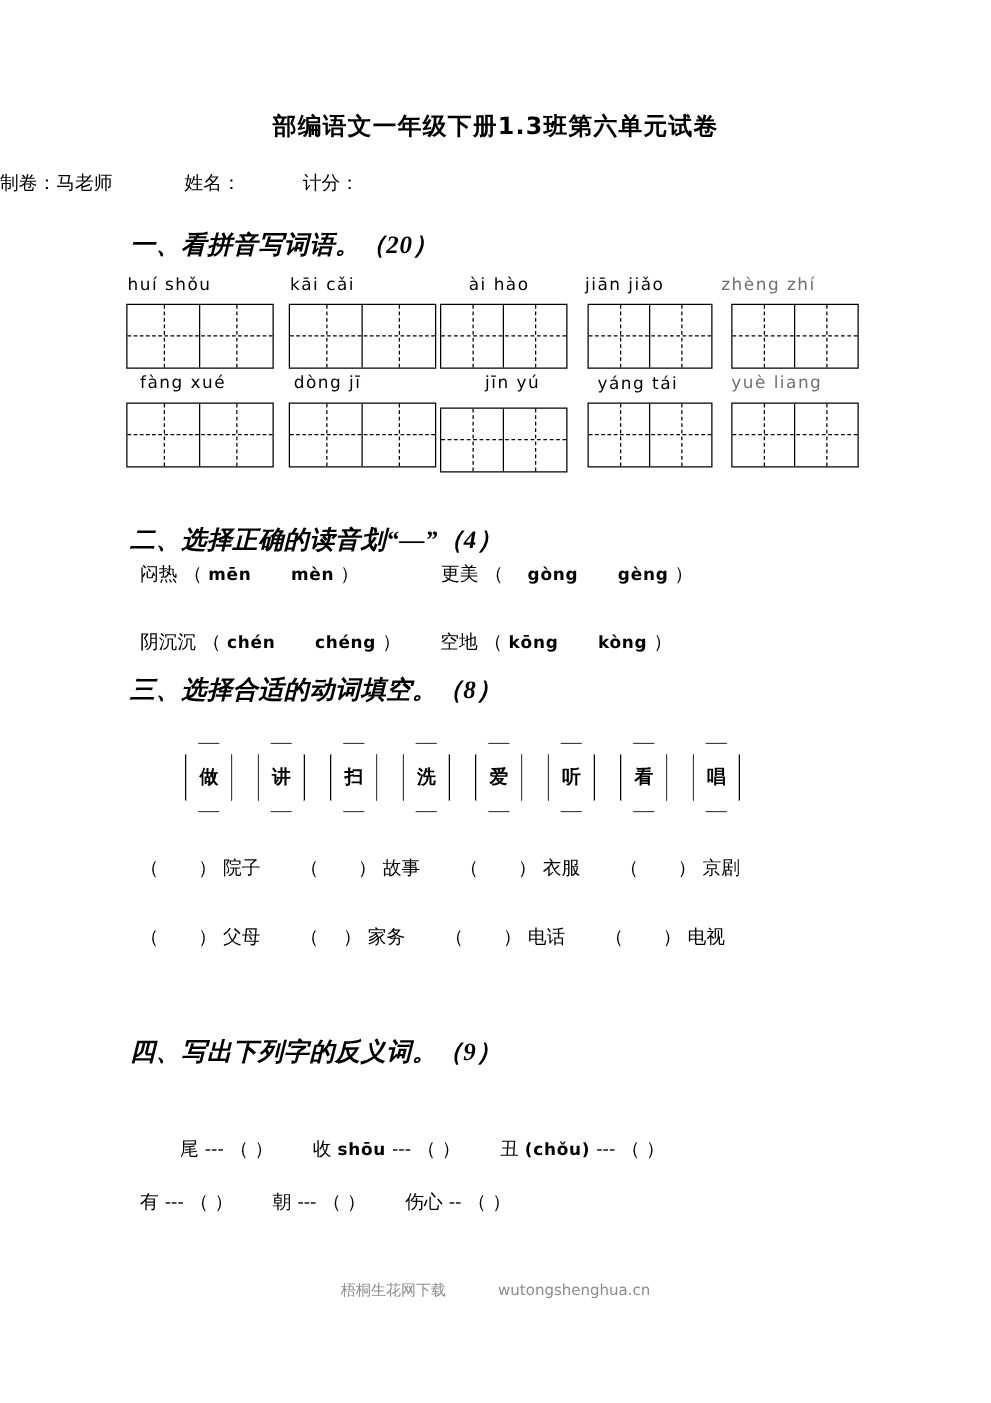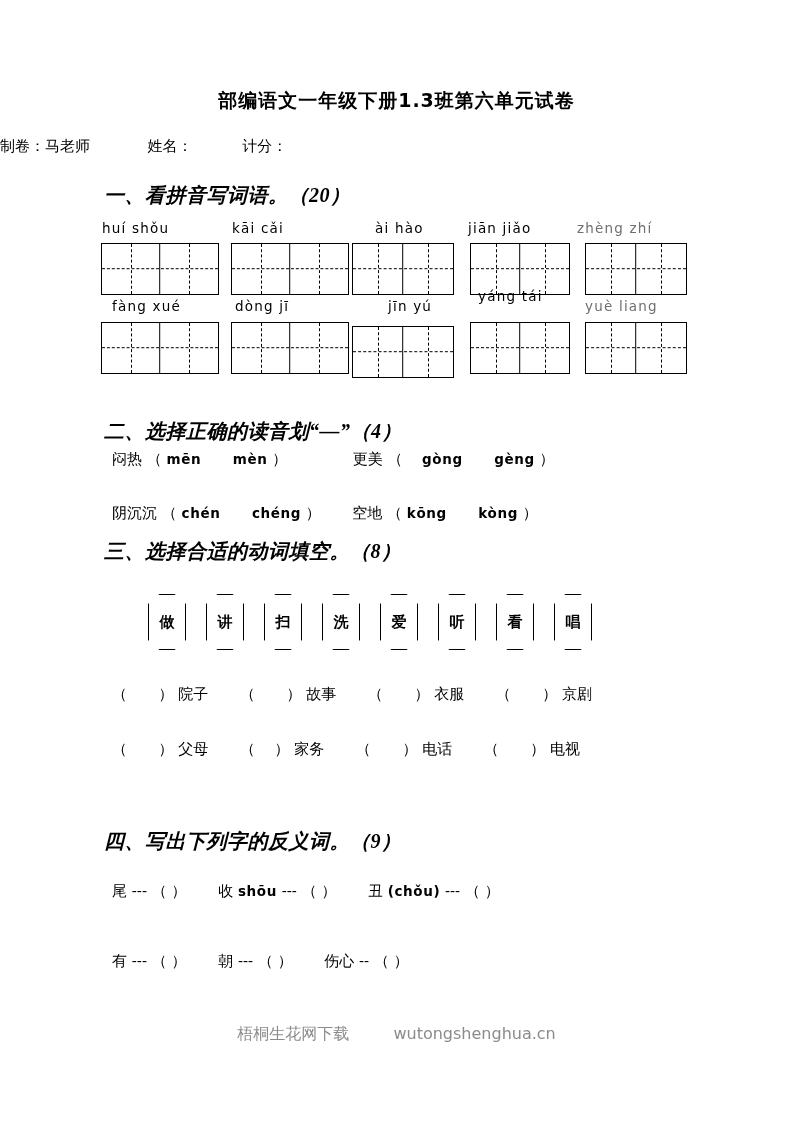--- a/index.html
+++ b/index.html
@@ -146,21 +146,21 @@
   }
 
   
   .footer {
     position: absolute;
     left: 0;
     top: 1024px;
     width: 793px;
     text-align: center;
     color: #8b8b8b;
-    font-size: 16px;
+    font-size: 12px;
     font-family: "DejaVu Sans", "Liberation Sans", sans-serif;
   }
   .footer .fgap { display: inline-block; width: 34px; }
 </style>
 </head>
 <body>
 
 <div class="page">
 
   <div class="doc-title">部编语文一年级下册1.3班第六单元试卷</div>
@@ -208,21 +208,21 @@
   <div class="tzg" style="left:585px; top:243px; width:102px; height:52px;">
     <div class="dash-v q1"></div>
     <div class="mid-v"></div>
     <div class="dash-v q3"></div>
     <div class="dash-h"></div>
   </div>
 
   <div class="pinyin" style="left:112px; top:298px;">fàng xué</div>
   <div class="pinyin" style="left:235px; top:298px;">dòng jī</div>
   <div class="pinyin" style="left:388px; top:298px;">jīn yú</div>
-  <div class="pinyin" style="left:478px; top:288px;">yáng tái</div>
+  <div class="pinyin" style="left:478px; top:299px;">yáng tái</div>
   <div class="pinyin gray" style="left:585px; top:298px;">yuè liang</div>
 
   <div class="tzg" style="left:101px; top:322px; width:118px; height:52px;">
     <div class="dash-v q1"></div>
     <div class="mid-v"></div>
     <div class="dash-v q3"></div>
     <div class="dash-h"></div>
   </div>
   <div class="tzg" style="left:231px; top:322px; width:118px; height:52px;">
     <div class="dash-v q1"></div>
@@ -359,21 +359,21 @@
     <span class="sp-m"></span>
     <span>（</span>
     <span class="sp-m"></span>
     <span>）</span>
     <span>电视</span>
   </div>
 
   <div class="sec-head" style="top:828px;">四、写出下列字的反义词。（9）</div>
 
 
-  <div class="txt-row" style="top:882px;">
+  <div class="txt-row" style="top:910px;margin-left:32px;">
     <span>尾</span>
     <span>---</span>
     <span>（      ）</span>
     <span class="sp-m"></span>
     <span>收</span>
     <span class="mono-py">shōu</span>
     <span>---</span>
     <span>（      ）</span>
     <span class="sp-m"></span>
     <span>丑</span>

